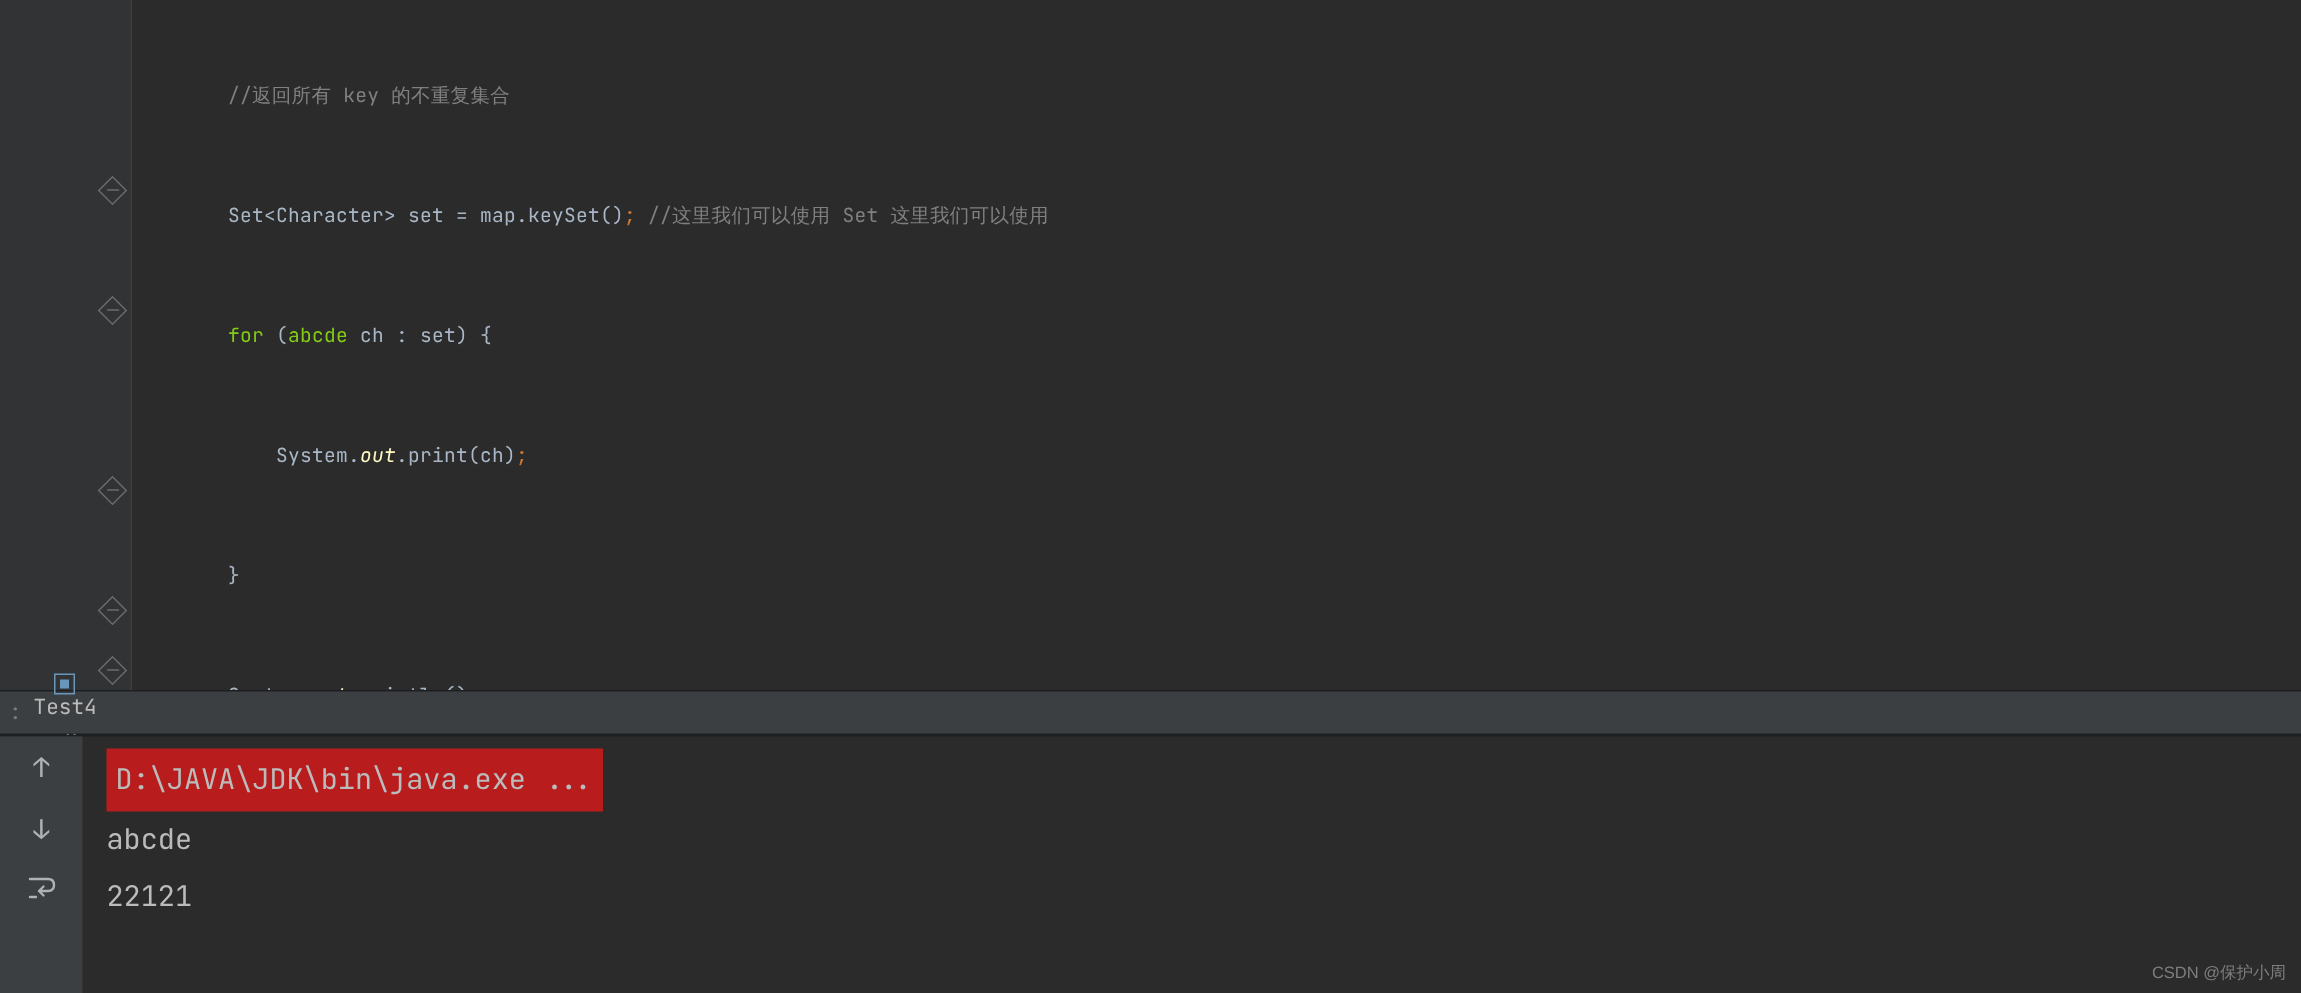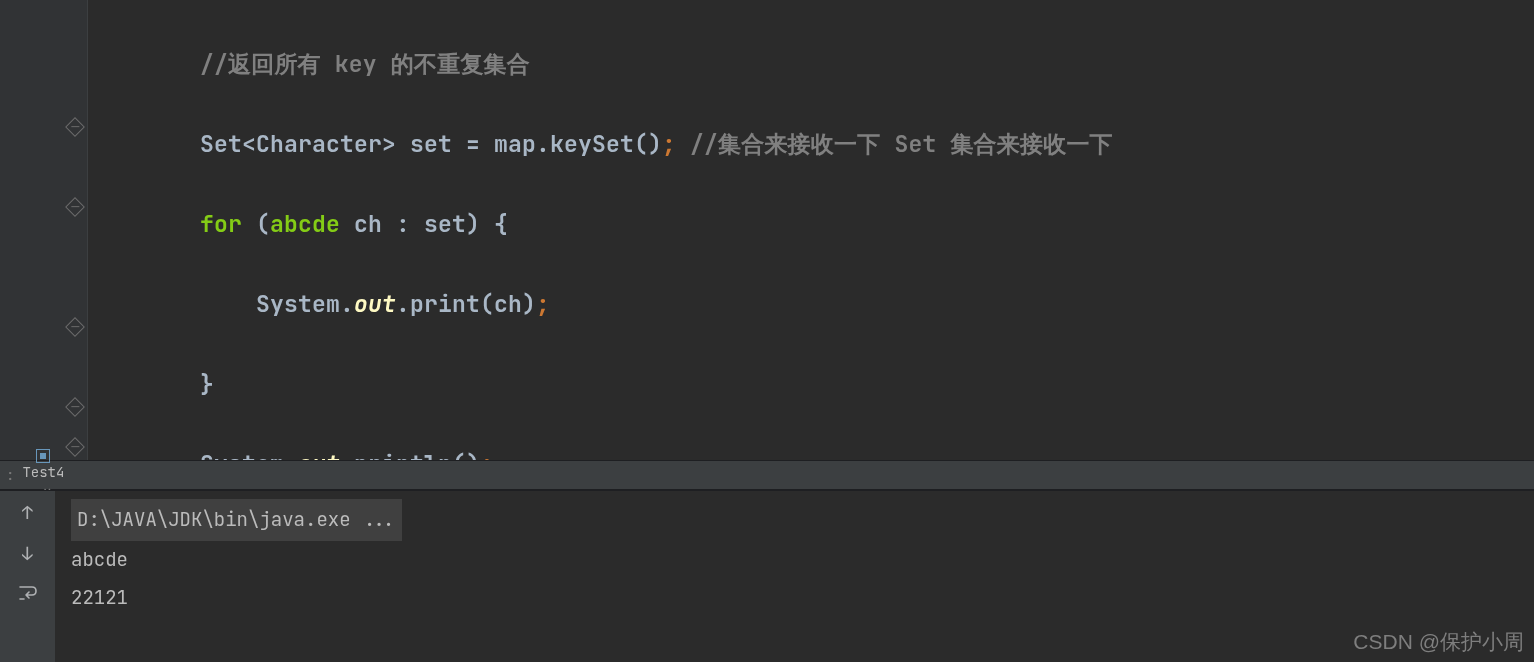--- a/index.html
+++ b/index.html
@@ -43,23 +43,22 @@
     left: 2px;
     width: 8px;
     height: 1px;
     background: #6b6b6b;
     transform: rotate(-45deg);
   }
   .code {
     padding: 4px 0 0 0;
     line-height: 40px;
     white-space: pre;
-    font-size: 23px;
+    font-size: 13px;
     letter-spacing: 0.2px;
-    font-weight: bold;
   }
   .line { height: 40px; }
   .kw { color: #84cc16; }
   .field { color: #fef9c3; font-style: italic; }
   .comment { color: #808080; }
   .str-default { color: #a9b7c6; }
   .semi { color: #cc7832; }
 
   .tab-bar {
     height: 30px;
@@ -97,46 +96,46 @@
   }
   .cg-icon { color:#afb1b3; font-size:18px; }
   .console-out {
     padding: 8px 0 0 16px;
     line-height: 38px;
     font-size: 19px;
     color:#bbbbbb;
     white-space: pre;
   }
   .console-cmd {
-    background: #404040;
+    background: #b91c1c;
     padding: 2px 6px;
     display:inline-block;
   }
   .watermark {
     position:absolute;
     right:10px; bottom:6px;
     color:#7e7e7e;
-    font-size:21px;
+    font-size:11px;
     font-family: sans-serif;
   }
 </style>
 </head>
 <body>
 
 <div class="editor-area">
   <div class="gutter">
     <div class="fold-marker minus" style="top:120px"></div>
     <div class="fold-marker minus" style="top:200px"></div>
     <div class="fold-marker minus" style="top:320px"></div>
     <div class="fold-marker minus" style="top:400px"></div>
     <div class="fold-marker minus" style="top:440px"></div>
   </div>
   <div class="code">
 <div class="line">        <span class="comment"><span>//返回所有 </span><span>key</span><span> 的不重复集合</span></span></div>
-<div class="line">        <span class="str-default">Set&lt;Character&gt; set = map.keySet()</span><span class="semi">;</span><span class="comment"> //集合来接收一下 Set 集合来接收一下</span></div>
+<div class="line">        <span class="str-default">Set&lt;Character&gt; set = map.keySet()</span><span class="semi">;</span><span class="comment"> //这里我们可以使用 Set 这里我们可以使用</span></div>
 <div class="line">        <span class="kw">for</span><span class="str-default"> (</span><span class="kw">abcde</span><span class="str-default"> ch : set) {</span></div>
 <div class="line">            <span class="str-default">System.</span><span class="field">out</span><span class="str-default">.print(ch)</span><span class="semi">;</span></div>
 <div class="line">        <span class="str-default">}</span></div>
 <div class="line">        <span class="str-default">System.</span><span class="field">out</span><span class="str-default">.println()</span><span class="semi">;</span></div>
 
 
 
 
 
   </div>

